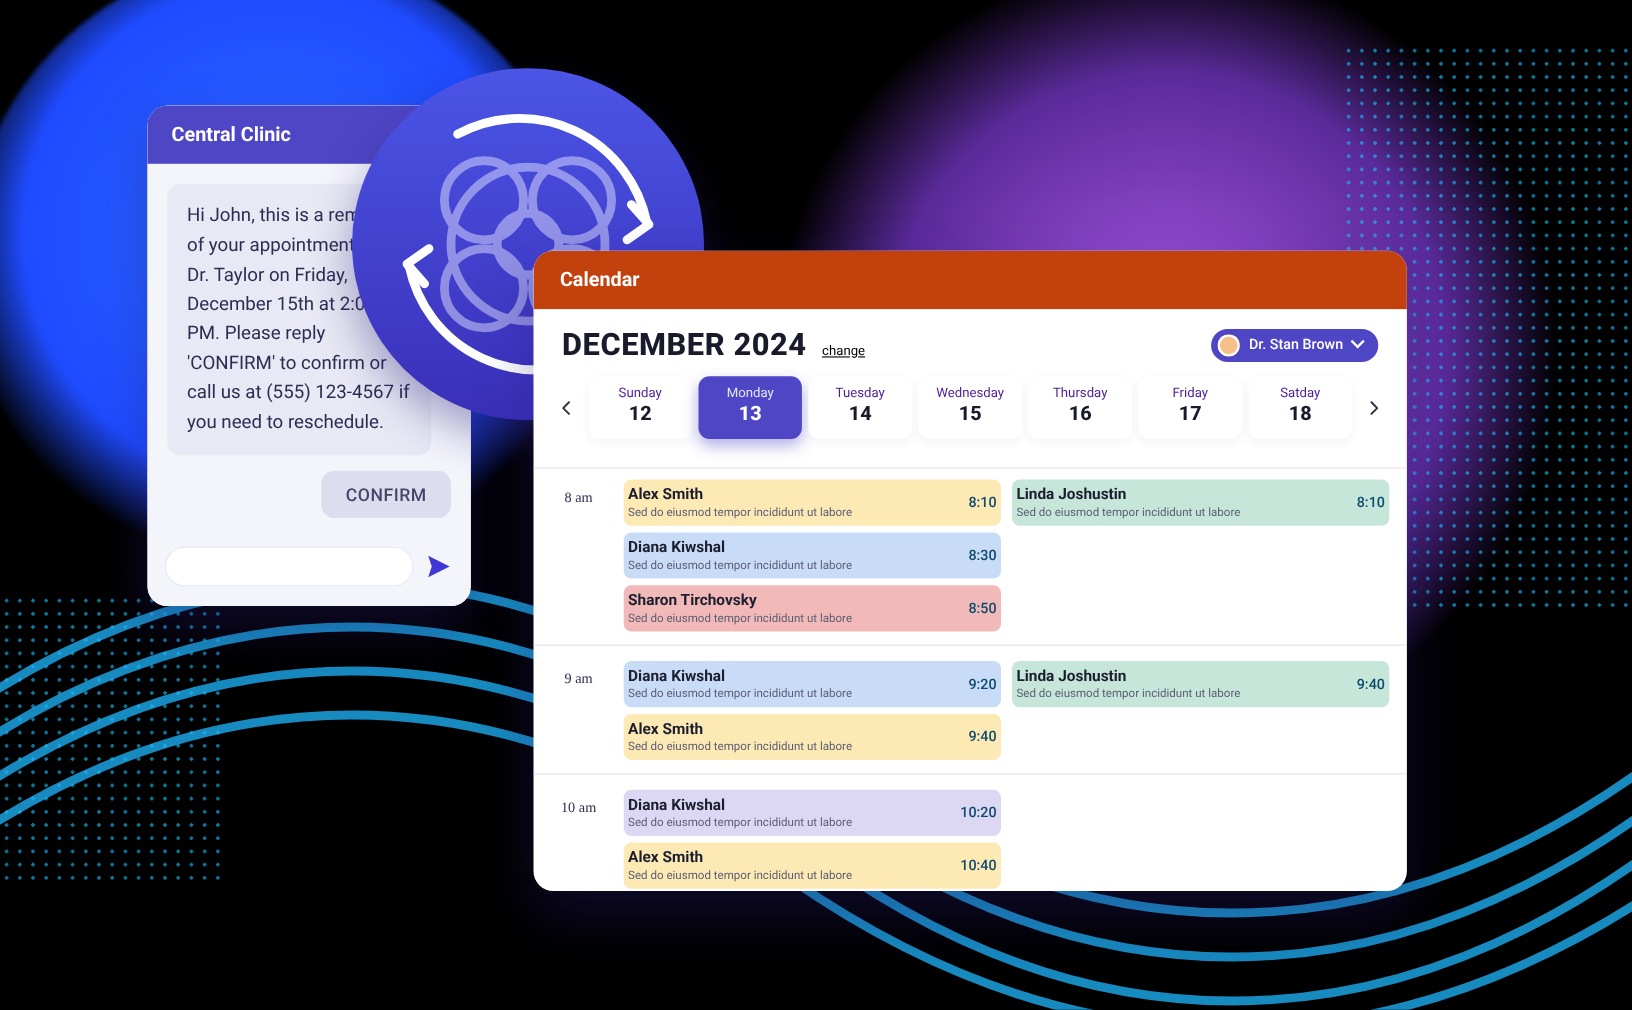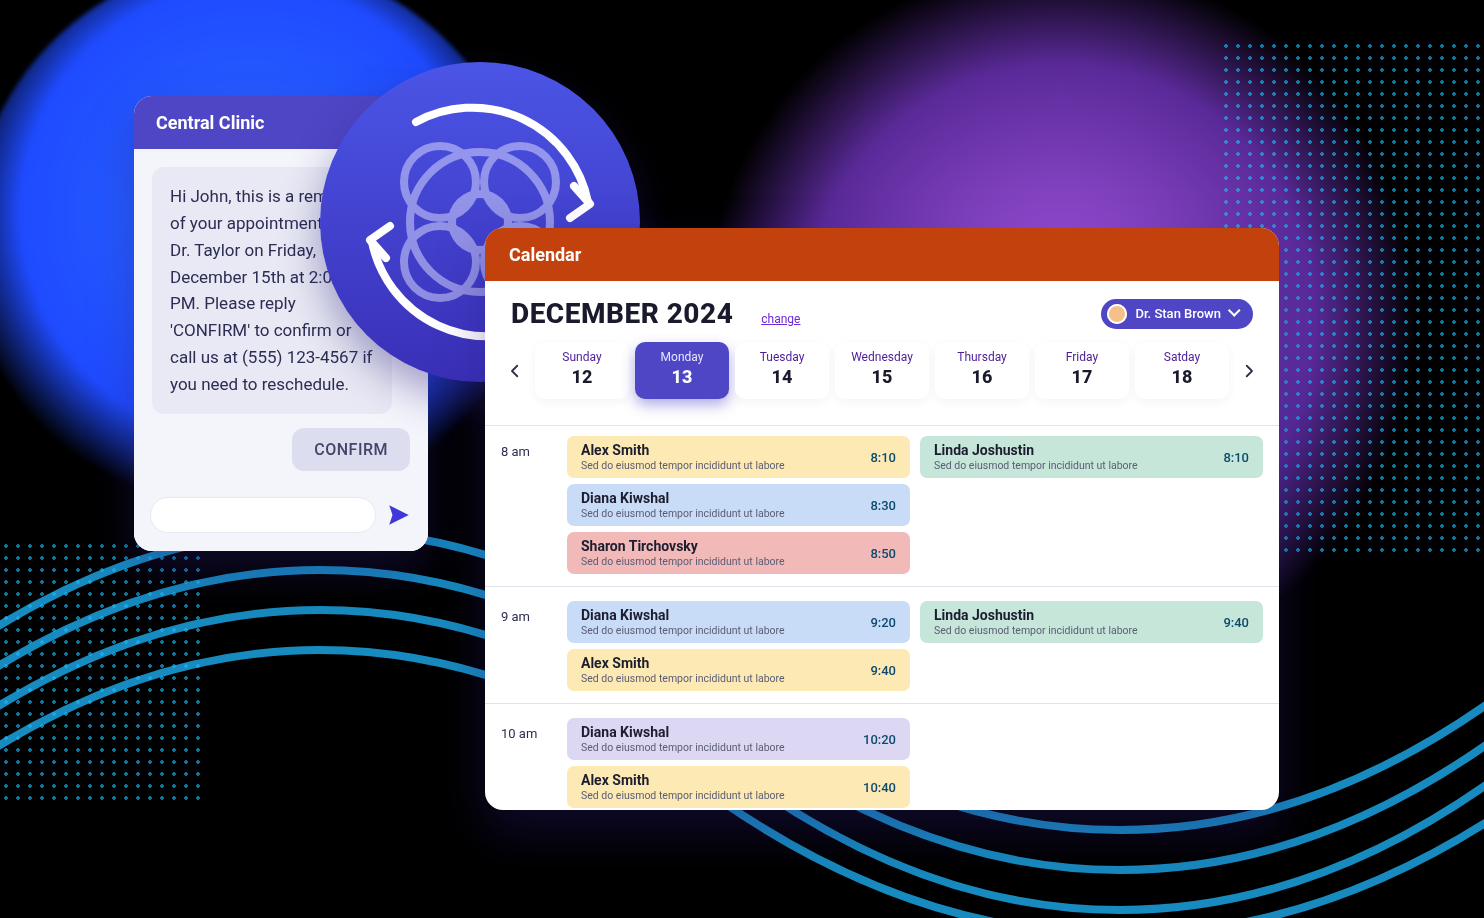--- a/index.html
+++ b/index.html
@@ -126,21 +126,21 @@
   }
   .cal-top {
     display: flex; align-items: center; justify-content: space-between;
     padding: 16px 26px 4px;
   }
   .cal-title-row { display: flex; align-items: baseline; gap: 14px; }
   .cal-month {
     font-size: 28px; font-weight: 800; letter-spacing: .5px; color: #191a2c;
   }
   .cal-change {
-    font-size: 12px; color: #6d28d9; text-decoration: underline; cursor: pointer; margin-left: 14px;
+    font-size: 12px; color: #000000; text-decoration: underline; cursor: pointer;
   }
   .user-chip {
     display: inline-flex; align-items: center; gap: 8px;
     background: #4f46c5; color: #fff; border-radius: 16px;
     padding: 5px 12px 5px 6px; font-size: 13px; font-weight: 500;
   }
   .user-avatar {
     width: 20px; height: 20px; border-radius: 50%;
     background: #f6c08a;
     box-shadow: inset 0 0 0 2px #fff;
@@ -174,26 +174,26 @@
     background:#fff;
   }
   .day-card.selected { background: #4f46c5; color: #fff; box-shadow: 0 6px 14px rgba(79,70,197,.45); }
   .day-dow { font-size: 12px; color: #4c1d95; }
   .day-card.selected .day-dow { color: #e5e5ff; }
   .day-num { font-size: 18px; font-weight: 800; color: #191a2c; margin-top: 2px; }
   .day-card.selected .day-num { color: #fff; }
 
   .sched-row { display: grid; grid-template-columns: 56px 1fr 1fr; gap: 0 10px; padding: 2px 16px; }
   .sched-sep { grid-column: 1 / -1; height: 0; border-top: 1px solid #e1e2ec; margin: 8px -16px 10px; }
-  .time-label { font-size: 13px; color: #2b2d52; padding-top: 8px; text-align: left; padding-right: 6px; white-space:nowrap;}
+  .time-label { font-size: 13px; color: #2b2d52; padding-top: 8px; text-align: center; padding-right: 6px; white-space:nowrap;font-family:Liberation Serif, serif;}
   .col { display: flex; flex-direction: column; gap: 6px; }
 
   .apt {
     display: flex; justify-content: space-between; align-items: center;
-    border-radius: 7px; padding: 6px 14px; gap: 8px;
+    border-radius: 7px; padding: 6px 4px; gap: 8px;
   }
   .apt .who { font-size: 14px; font-weight: 700; color: #1c1d2e; }
   .apt .desc { font-size: 10.5px; color: #5b5d74; margin-top: 1px; }
   .apt .at   { font-size: 13px; color: #0c4a6e; font-weight: 500; }
   .apt.yellow { background: #fde9b3; }
   .apt.blue   { background: #c9dcf7; }
   .apt.red    { background: #f2b9b9; }
   .apt.green  { background: #c6e6da; }
   .apt.purple { background: #dcd7f2; }
 

